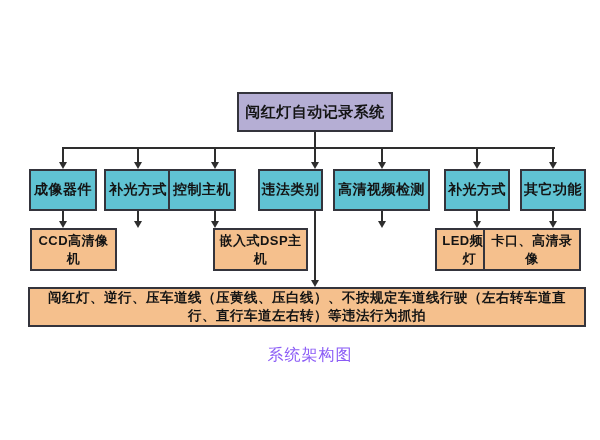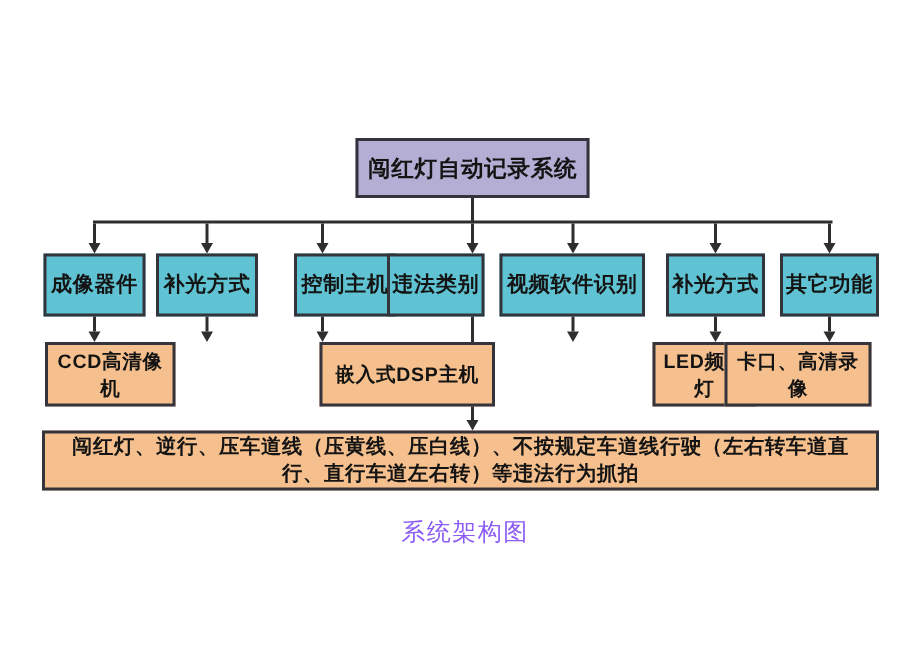--- a/index.html
+++ b/index.html
@@ -49,44 +49,44 @@
   <div class="arrow" style="left:311px;top:162px;"></div>
   <div class="vline" style="left:381px;top:149px;height:13px;"></div>
   <div class="arrow" style="left:378px;top:162px;"></div>
   <div class="vline" style="left:476px;top:149px;height:13px;"></div>
   <div class="arrow" style="left:473px;top:162px;"></div>
   <div class="vline" style="left:552px;top:149px;height:13px;"></div>
   <div class="arrow" style="left:549px;top:162px;"></div>
 
   <div class="box lv2" style="left:29px;top:169px;width:68px;height:42px;">成像器件</div>
   <div class="box lv2" style="left:104px;top:169px;width:68px;height:42px;">补光方式</div>
-  <div class="box lv2" style="left:196px;top:169px;width:68px;height:42px;">控制主机</div>
+  <div class="box lv2" style="left:168px;top:169px;width:68px;height:42px;">控制主机</div>
   <div class="box lv2" style="left:258px;top:169px;width:65px;height:42px;">违法类别</div>
-  <div class="box lv2" style="left:333px;top:169px;width:97px;height:42px;">视频软件识别</div>
+  <div class="box lv2" style="left:333px;top:169px;width:97px;height:42px;">高清视频检测</div>
   <div class="box lv2" style="left:444px;top:169px;width:66px;height:42px;">补光方式</div>
   <div class="box lv2" style="left:520px;top:169px;width:66px;height:42px;">其它功能</div>
 
   <div class="vline" style="left:62px;top:211px;height:10px;"></div>
   <div class="arrow" style="left:59px;top:221px;"></div>
   <div class="vline" style="left:137px;top:211px;height:10px;"></div>
   <div class="arrow" style="left:134px;top:221px;"></div>
   <div class="vline" style="left:214px;top:211px;height:10px;"></div>
   <div class="arrow" style="left:211px;top:221px;"></div>
   <div class="vline" style="left:381px;top:211px;height:10px;"></div>
   <div class="arrow" style="left:378px;top:221px;"></div>
   <div class="vline" style="left:476px;top:211px;height:10px;"></div>
   <div class="arrow" style="left:473px;top:221px;"></div>
   <div class="vline" style="left:552px;top:211px;height:10px;"></div>
   <div class="arrow" style="left:549px;top:221px;"></div>
 
   <div class="vline" style="left:314px;top:211px;height:69px;"></div>
   <div class="arrow" style="left:311px;top:280px;"></div>
 
   <div class="box lv3" style="left:30px;top:228px;width:87px;height:43px;">CCD高清像机</div>
-  <div class="box lv3" style="left:213px;top:228px;width:117px;height:43px;text-align:right;">嵌入式DSP主机</div>
+  <div class="box lv3" style="left:213px;top:228px;width:95px;height:43px;">嵌入式DSP主机</div>
   <div class="box lv3" style="left:411px;top:228px;width:69px;height:43px;margin-left:24px;">LED频闪灯</div>
   <div class="box lv3" style="left:483px;top:228px;width:98px;height:43px;">卡口、高清录像</div>
 
   <div class="box wide" style="left:28px;top:287px;width:558px;height:40px;">闯红灯、逆行、压车道线（压黄线、压白线）、不按规定车道线行驶（左右转车道直行、直行车道左右转）等违法行为抓拍</div>
 
   <div class="caption">系统架构图</div>
 
 </div>
 
 </body></html>

